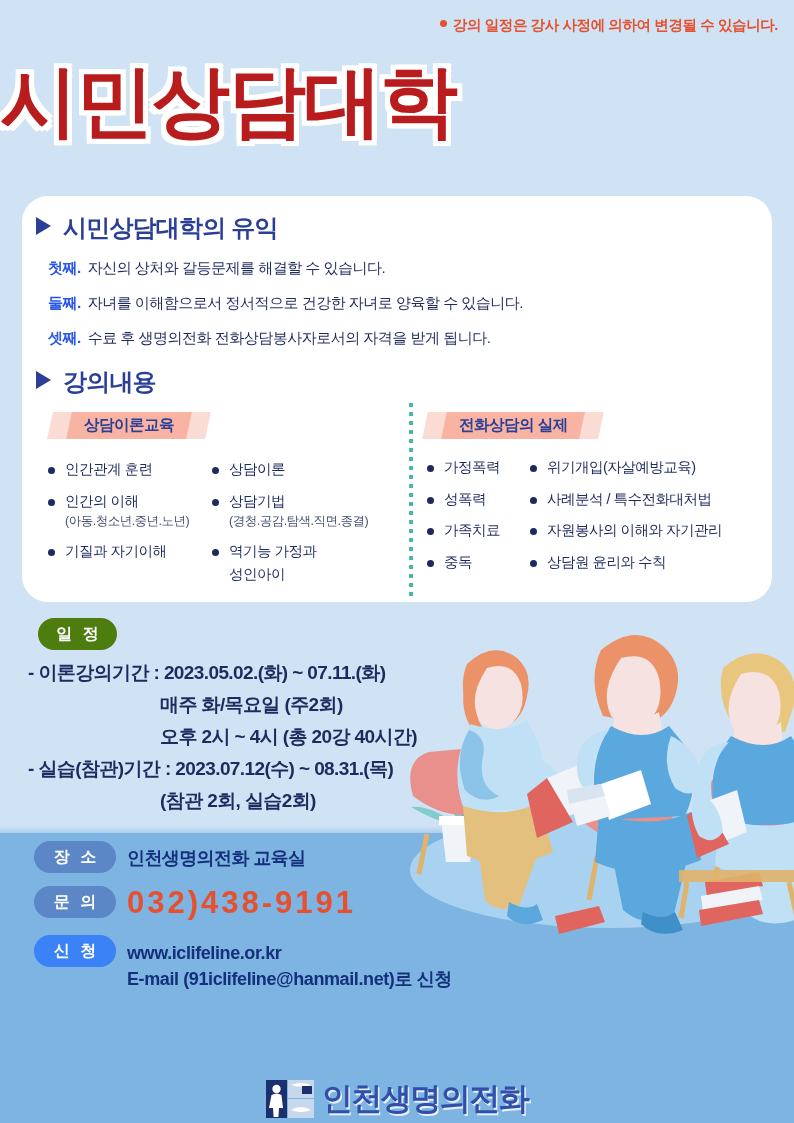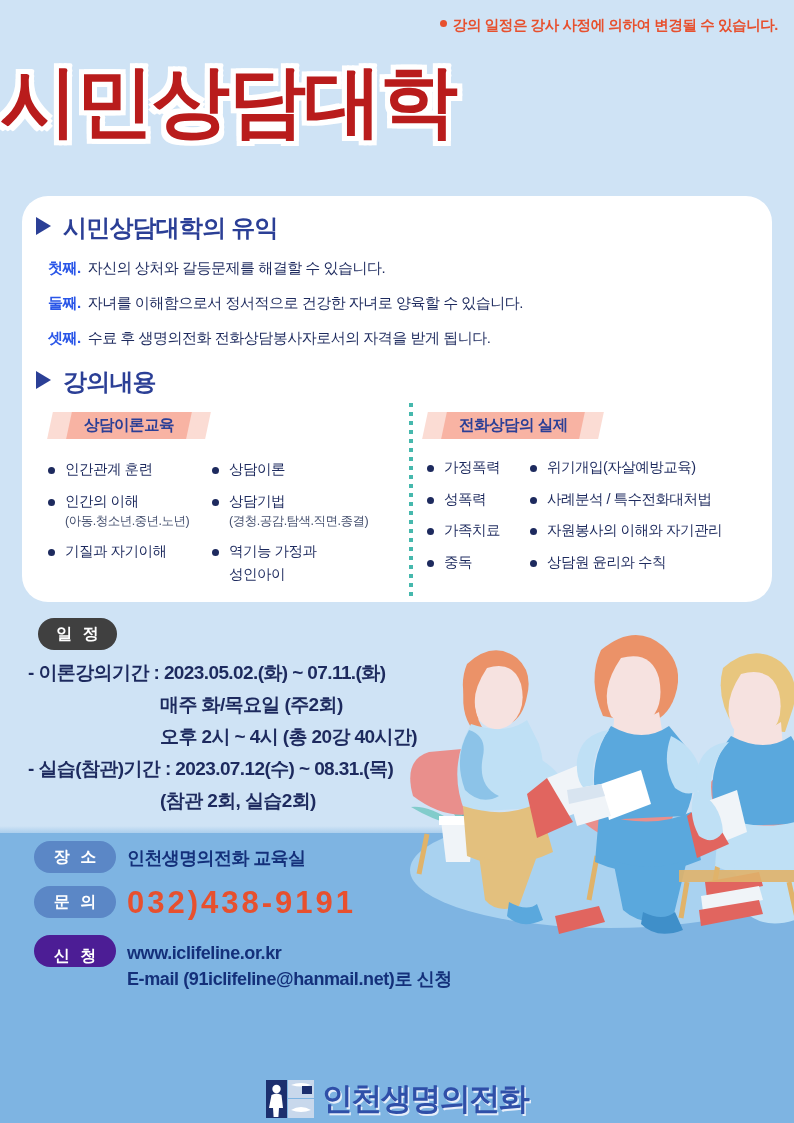--- a/index.html
+++ b/index.html
@@ -221,25 +221,25 @@
     justify-content: center;
     font-size: 16px;
     font-weight: bold;
     color: #ffffff;
     letter-spacing: 3px;
     text-indent: 3px;
   }
   .pill-schedule {
     left: 38px; top: 618px;
     width: 79px;
-    background: #404040;
+    background: #4d7c0f;
   }
   .pill-place { left: 34px; top: 841px; width: 82px; background: #5b87c6; }
   .pill-contact { left: 34px; top: 886px; width: 82px; background: #5b87c6; }
-  .pill-apply { left: 34px; top: 935px; width: 82px; background: #4c1d95; align-items: flex-end; }
+  .pill-apply { left: 34px; top: 935px; width: 82px; background: #3b82f6; }
 
   .sch-line {
     position: absolute;
     font-size: 19px;
     font-weight: bold;
     color: #1d2a5e;
     letter-spacing: -0.6px;
     white-space: nowrap;
   }
   .s1 { left: 28px;  top: 660px; }

